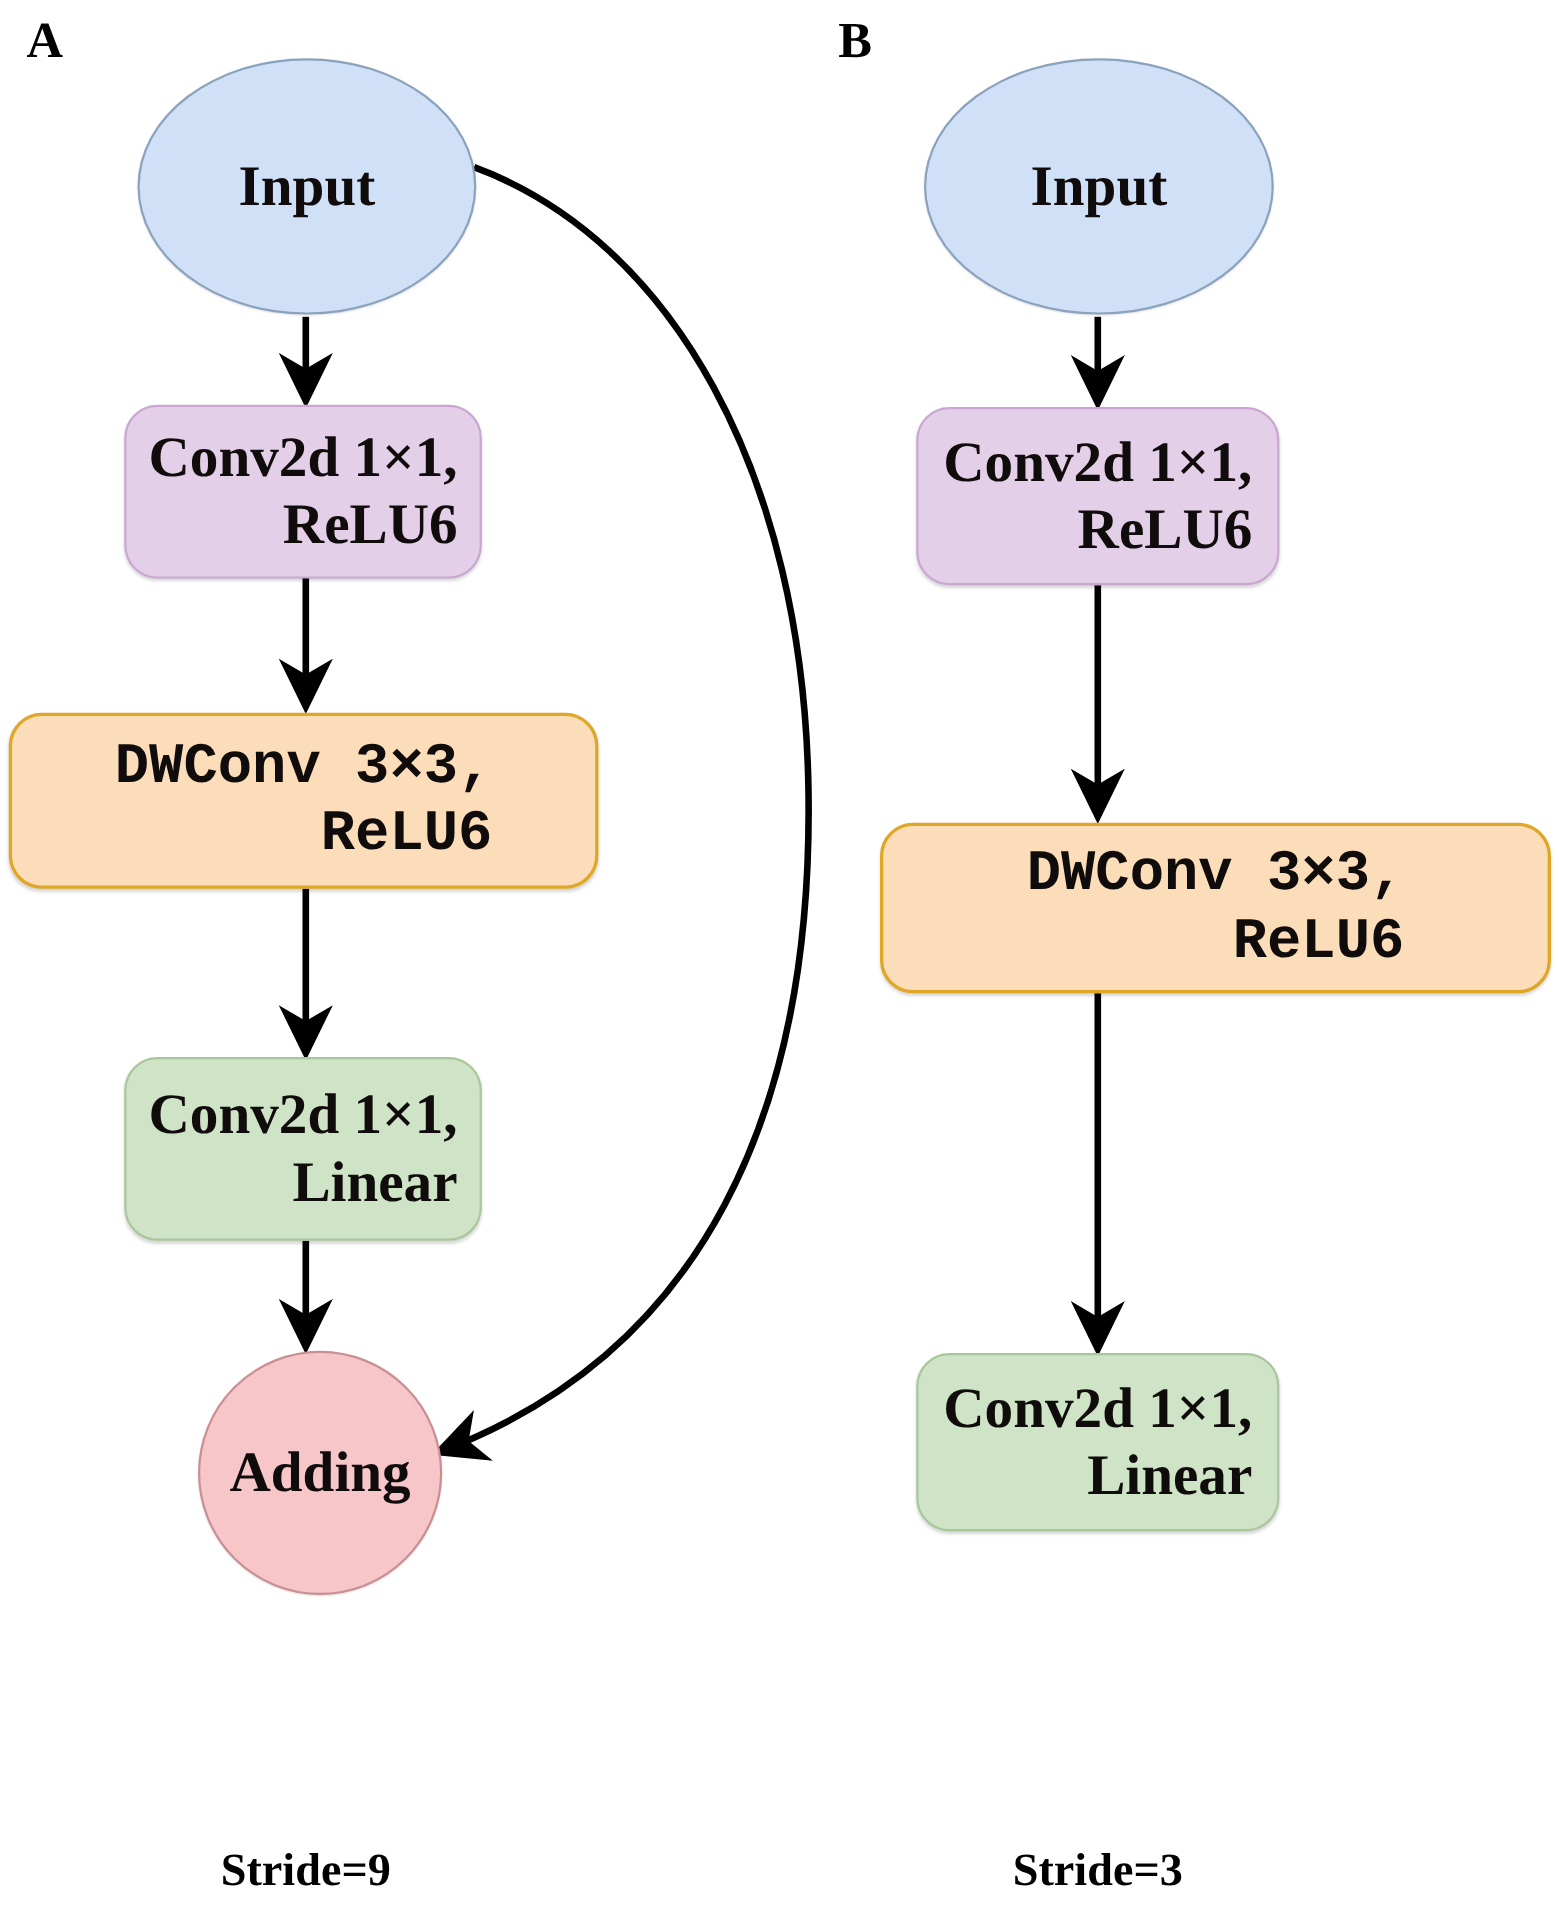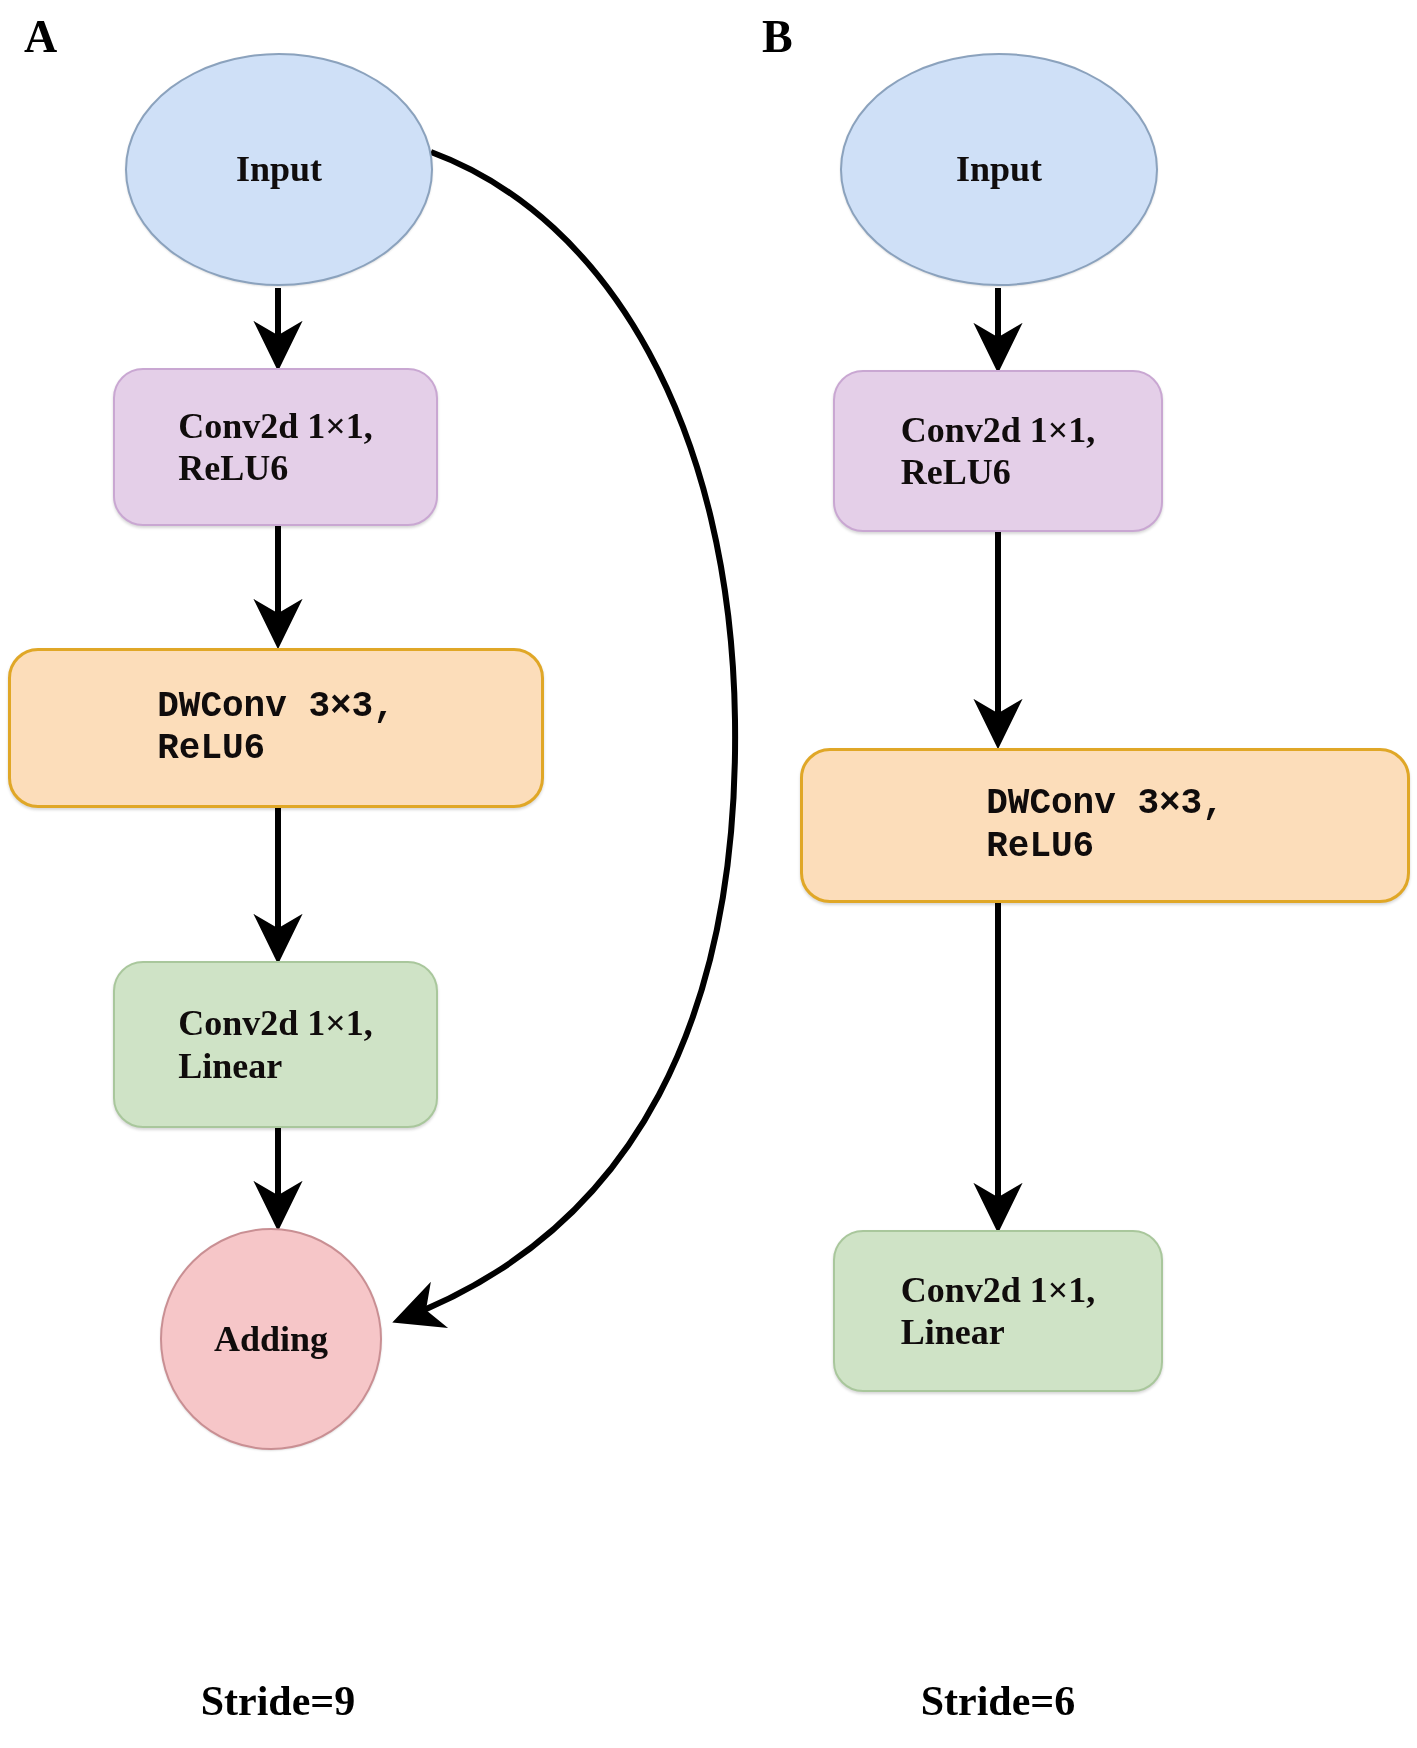--- a/index.html
+++ b/index.html
@@ -37,24 +37,24 @@
   #letter-a { left: 24px;  top: 14px; }
   #letter-b { left: 762px; top: 14px; }
 
   
   .node {
     position: absolute;
     box-sizing: border-box;
     display: flex;
     align-items: center;
     justify-content: center;
-    text-align: left;
+    text-align: right;
     font-family: "Liberation Serif", "DejaVu Serif", serif;
     font-weight: bold;
-    font-size: 36px;
+    font-size: 52px;
     line-height: 1.18;
     color: #100c0c;
   }
   .node .label { display: block; white-space: pre-line; }
 
   
   .ellipse {
     border-radius: 50%;
     background: #cfe0f7;
     border: 2px solid #8ba2bd;
@@ -146,21 +146,21 @@
   <div class="node box box-orange" style="left:8px; top:648px; width:536px; height:160px;">
     <span class="label">DWConv 3×3,
 ReLU6</span>
   </div>
 
   <div class="node box box-green" style="left:113px; top:961px; width:325px; height:167px;">
     <span class="label">Conv2d 1×1,
 Linear</span>
   </div>
 
-  <div class="node circle" style="left:160px; top:1228px; width:222px; height:222px;">
+  <div class="node circle" style="left:180px; top:1228px; width:222px; height:222px;">
     <span class="label">Adding</span>
   </div>
 
   <div class="node ellipse" style="left:840px; top:53px; width:318px; height:233px;">
     <span class="label">Input</span>
   </div>
 
   <div class="node box box-purple" style="left:833px; top:370px; width:330px; height:162px;">
     <span class="label">Conv2d 1×1,
 ReLU6</span>
@@ -170,15 +170,15 @@
     <span class="label">DWConv 3×3,
 ReLU6</span>
   </div>
 
   <div class="node box box-green" style="left:833px; top:1230px; width:330px; height:162px;">
     <span class="label">Conv2d 1×1,
 Linear</span>
   </div>
 
   <div class="caption" id="caption-a">Stride=9</div>
-  <div class="caption" id="caption-b">Stride=6</div>
+  <div class="caption" id="caption-b">Stride=3</div>
 
 </div>
 
 </body></html>

